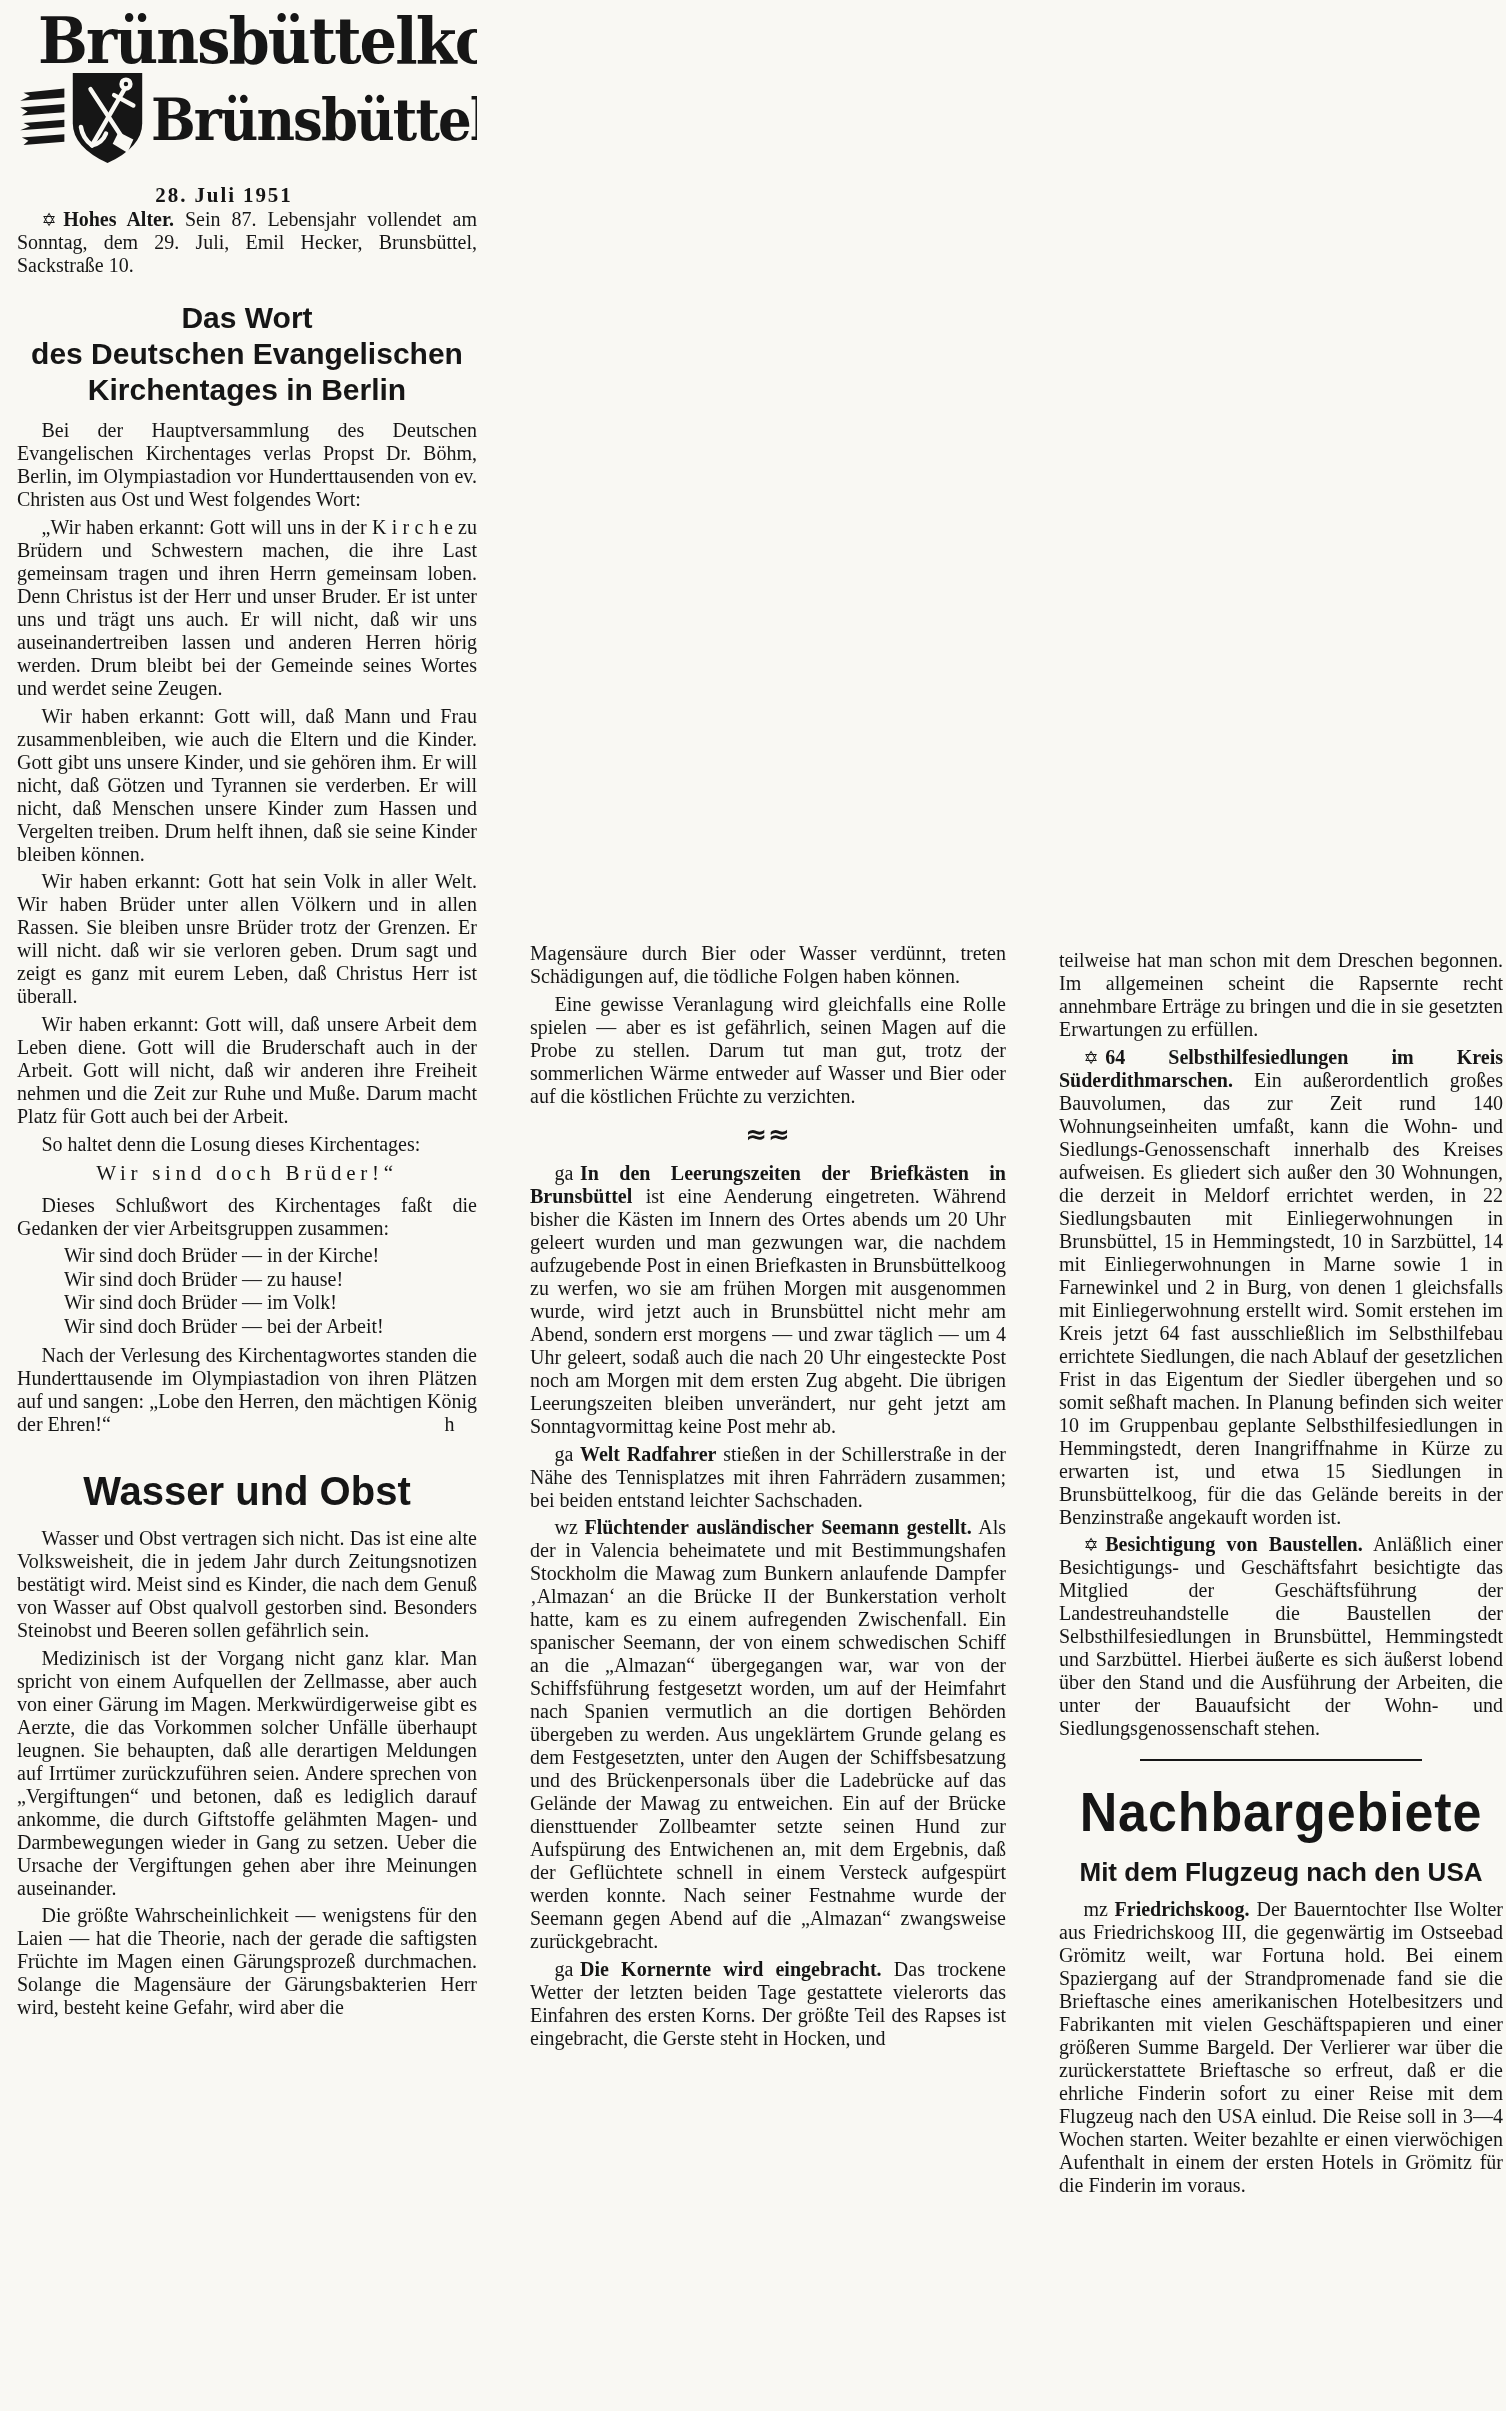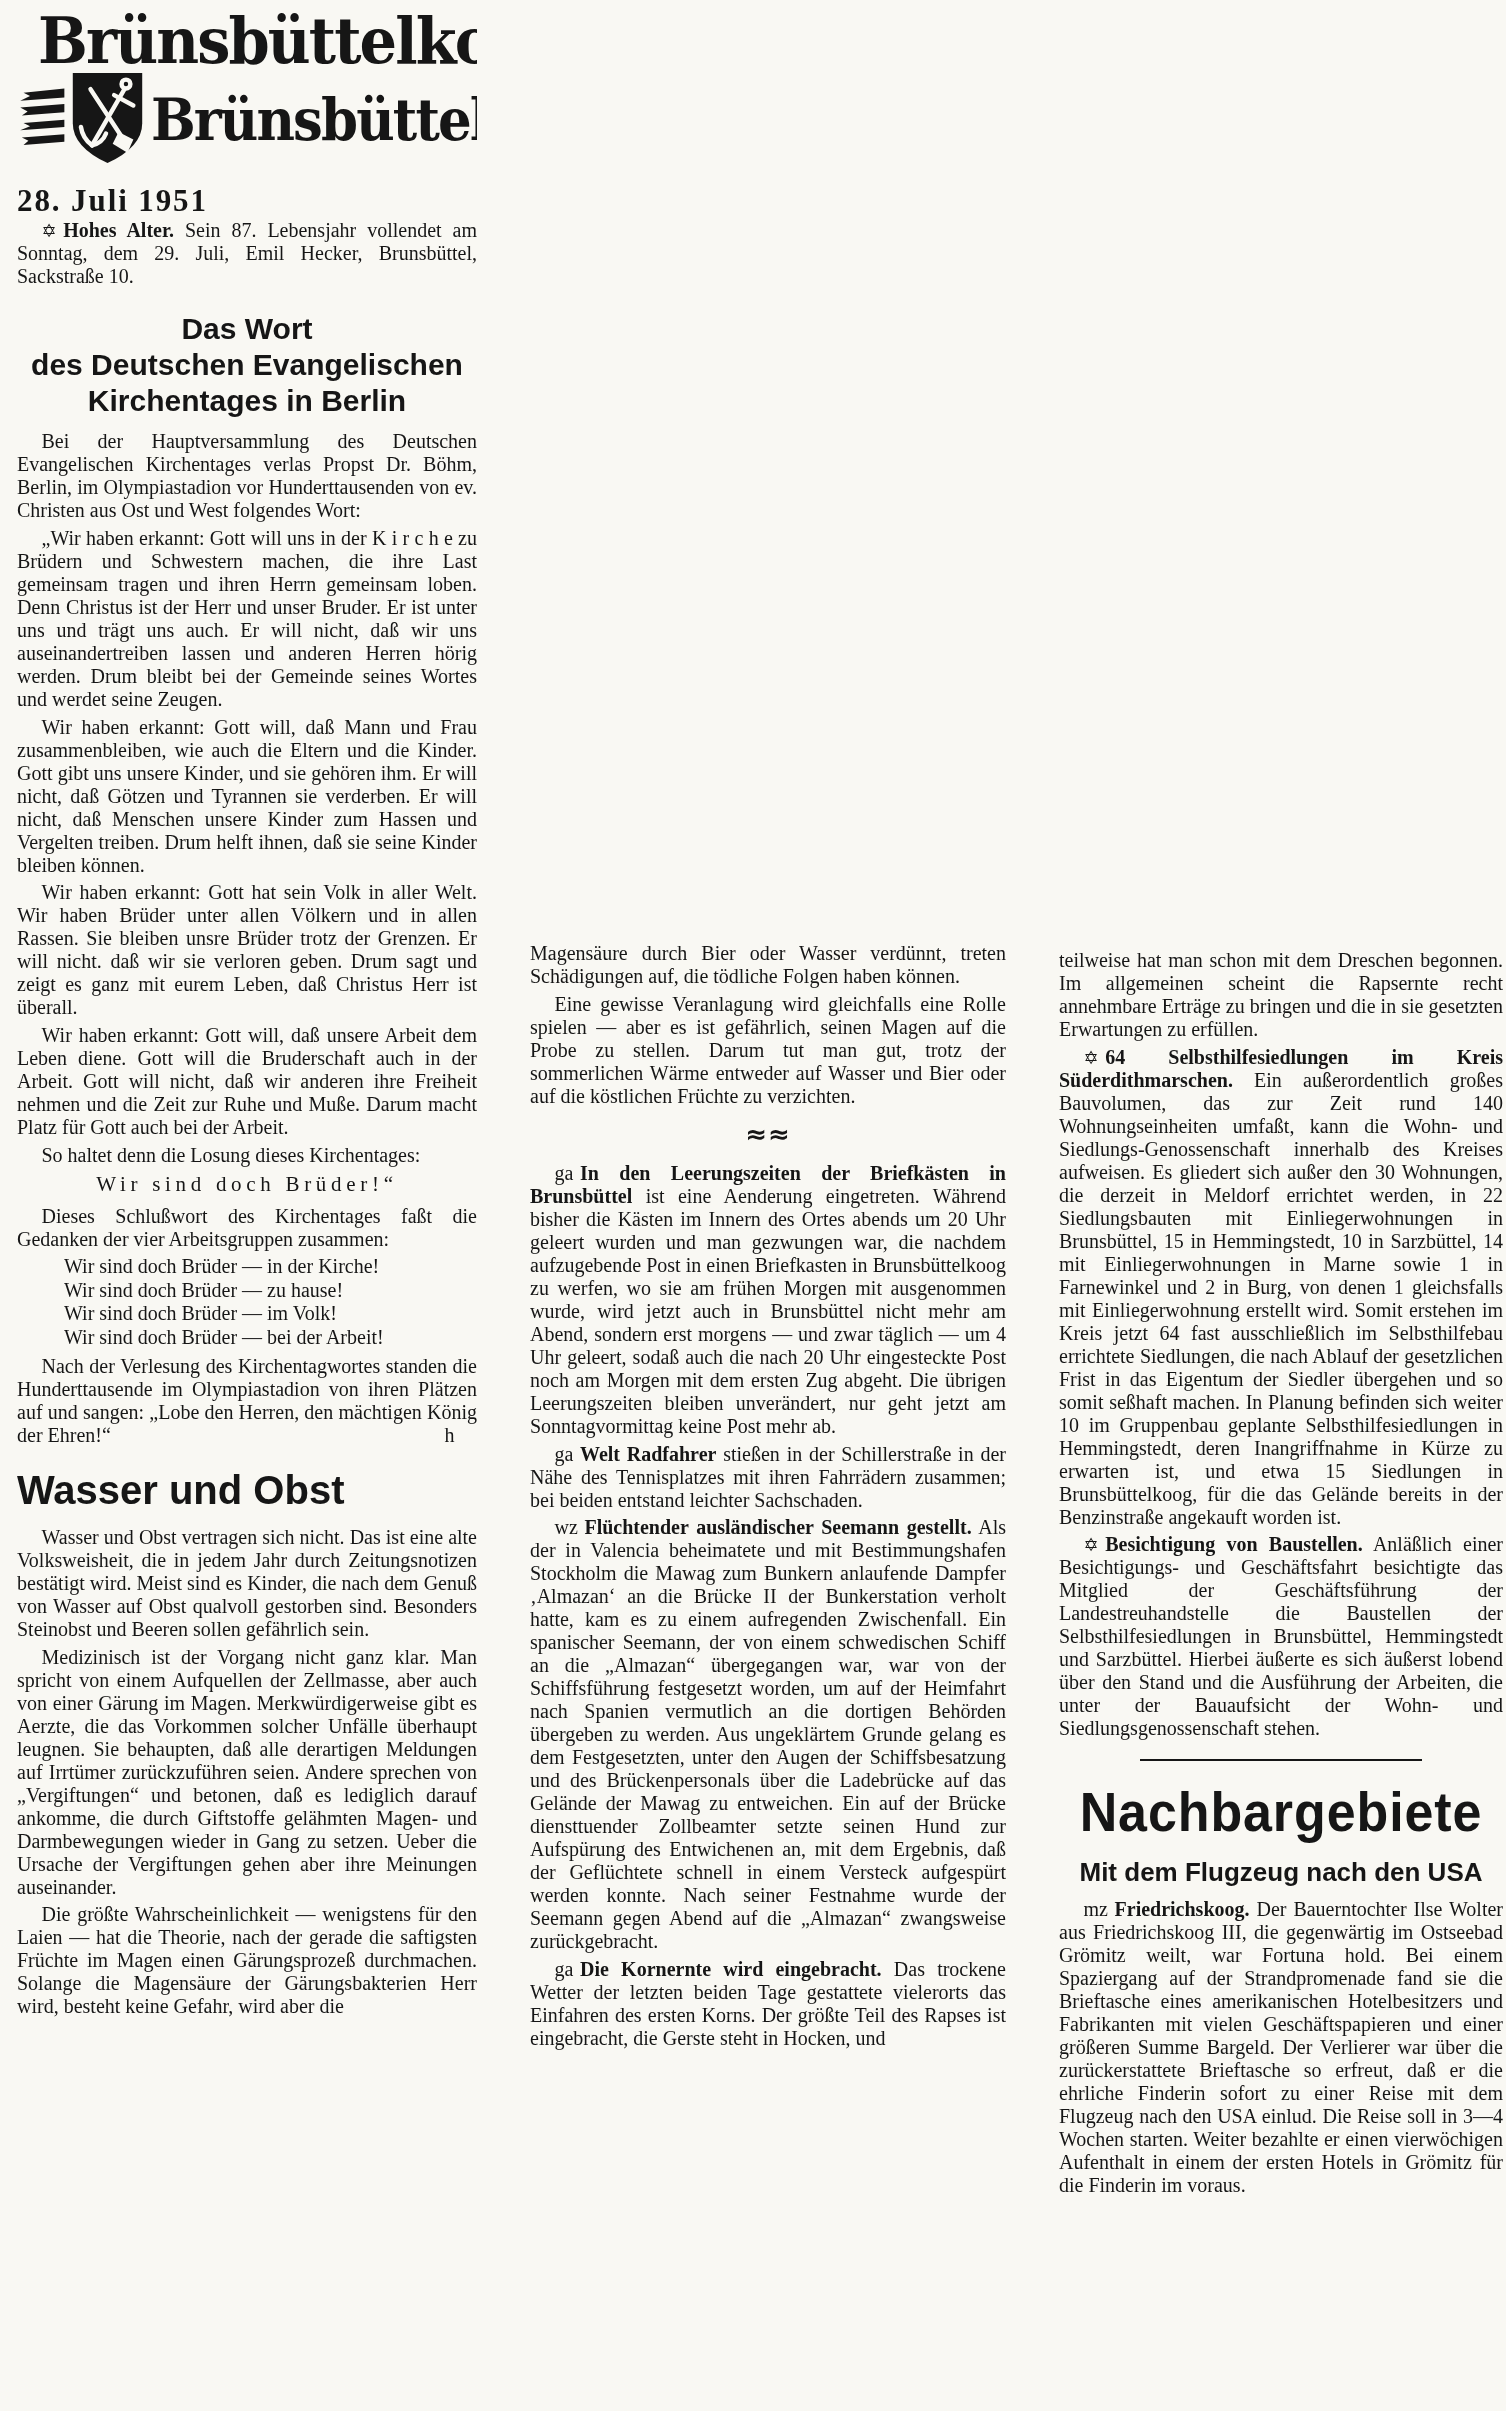--- a/index.html
+++ b/index.html
@@ -24,21 +24,21 @@
     transform:scaleY(1.08);transform-origin:top left;
     white-space:nowrap;padding-left:21px;
   }
   .m-row{display:flex;align-items:center;margin-top:1.9px;}
   .m-line2{
     font-family:"DejaVu Serif", serif;font-weight:bold;
     font-size:53px;line-height:1;letter-spacing:-1.9px;
     transform:scaleY(1.08);white-space:nowrap;margin:0 1.9px;
   }
   .m-date{
-    text-align:left;font-weight:bold;font-size:31px;
+    text-align:center;font-weight:bold;font-size:21px;
     margin:13px 0 0 0;letter-spacing:1.9px;width:414px;
   }
 
   
   .p{
     font-size:20px;line-height:23px;text-align:justify;
     text-indent:24.5px;margin:0 0 4.7px 0;
   }
   .p.cont{text-indent:0;}
   .lead{font-weight:bold;margin-top:48px;}
@@ -59,21 +59,21 @@
     font-family:"Liberation Sans", sans-serif;font-weight:bold;
     font-size:35px;text-align:center;margin:15px 0 9.4px 0;letter-spacing:0.9px;
   }
   .h-word{
     font-family:"Liberation Sans", sans-serif;font-weight:bold;
     font-size:30px;line-height:36px;text-align:center;
     white-space:pre-line;margin:22.6px 0 11.3px 0;
   }
   .h-wasser{
     font-family:"Liberation Sans", sans-serif;font-weight:bold;
-    font-size:40px;margin:21px 0 13px 0;
+    font-size:40px;text-align:center;margin:33px 0 13px 0;
   }
   .h-nachbar{
     font-family:"Liberation Sans", sans-serif;font-weight:bold;
     font-size:52px;text-align:center;margin:21px 0 15px 0;letter-spacing:0.9px;
     transform:scaleY(1.05);
   }
   .h-sub{
     font-family:"Liberation Sans", sans-serif;font-weight:bold;
     font-size:26px;text-align:center;margin:0 0 9.4px 0;
   }

